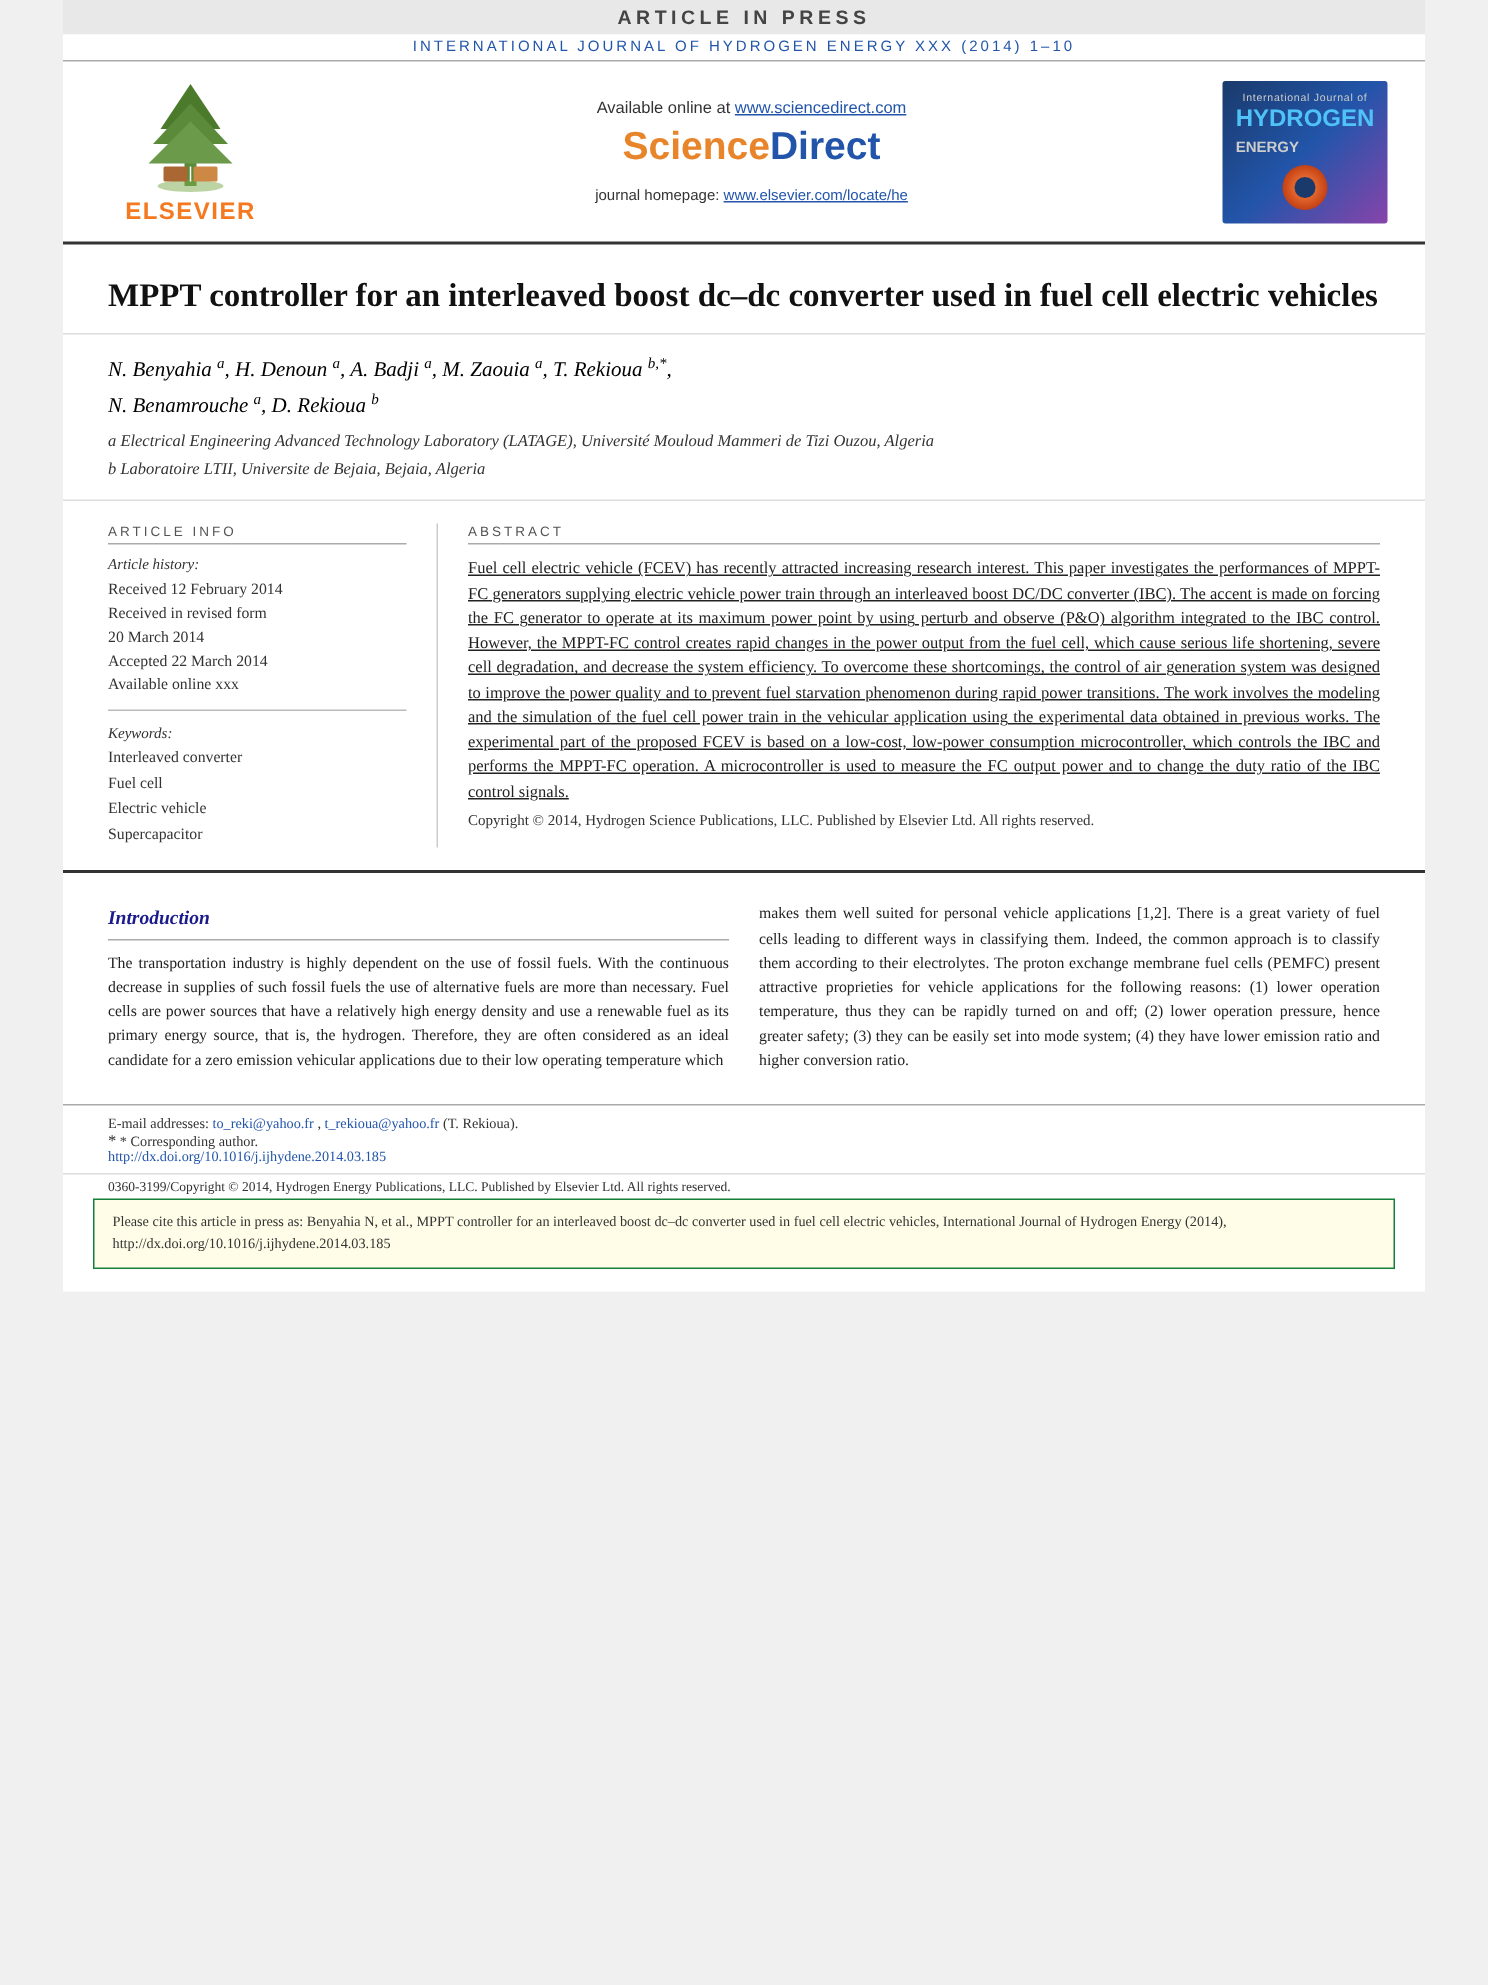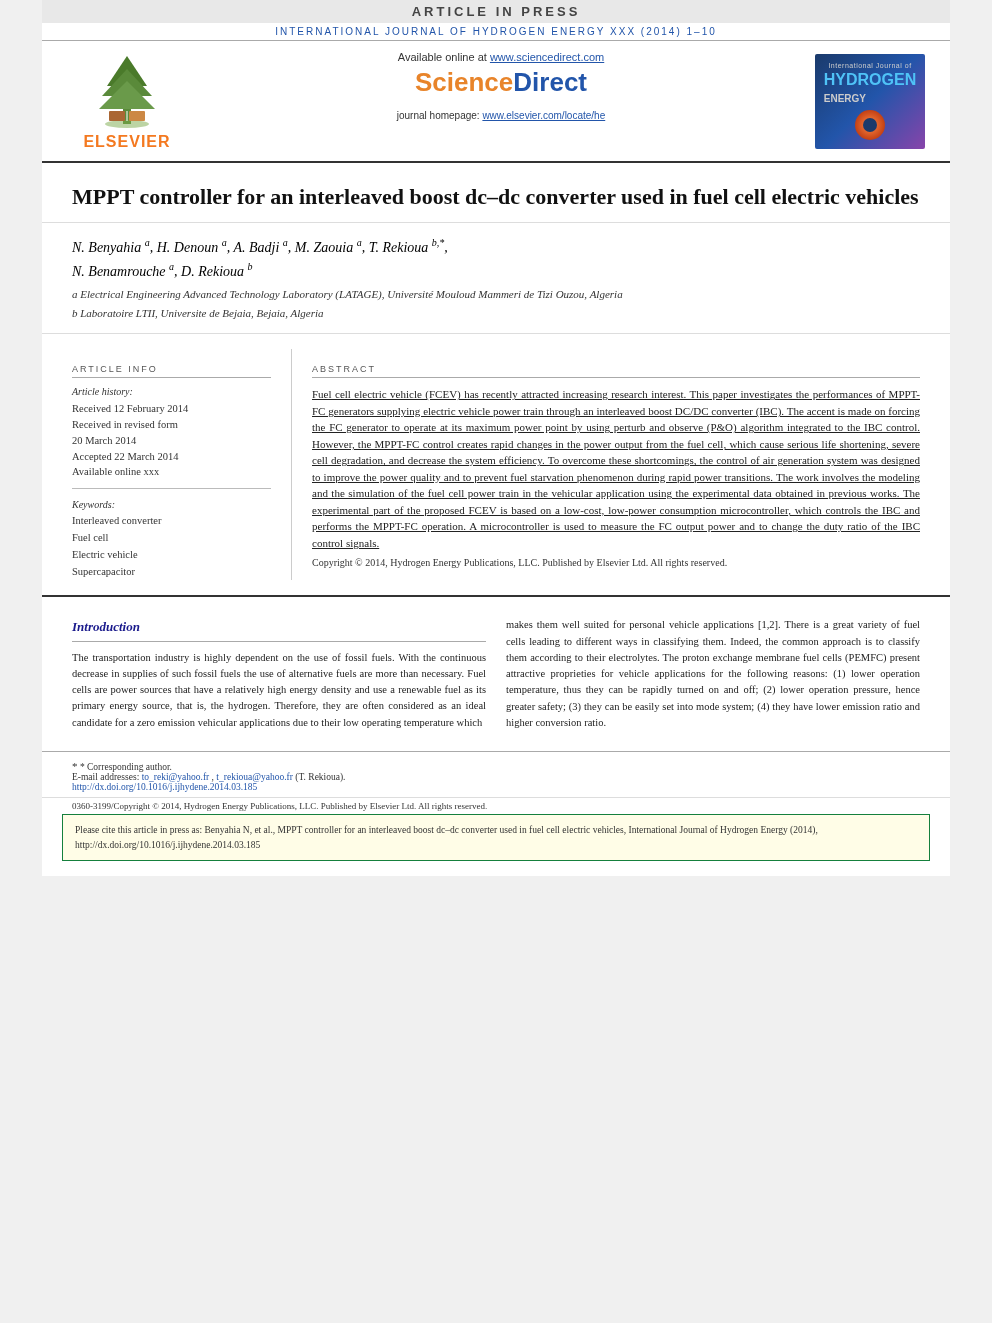--- a/index.html
+++ b/index.html
@@ -64,20 +64,21 @@
       font-size: 16px;
       font-weight: bold;
       letter-spacing: 1px;
       margin-top: 2px;
     }
     .header-middle {
       flex: 1;
       display: flex;
       flex-direction: column;
       align-items: center;
+      justify-content: center;
       gap: 4px;
     }
     .available-online {
       font-size: 11px;
       font-family: Arial, sans-serif;
       color: #333;
     }
     .sciencedirect-logo {
       font-size: 26px;
       font-family: Arial, sans-serif;
@@ -172,21 +173,20 @@
       padding-left: 20px;
     }
     .col-heading {
       font-size: 9px;
       letter-spacing: 2px;
       color: #555;
       font-family: Arial, sans-serif;
       margin-bottom: 8px;
       border-bottom: 1px solid #aaa;
       padding-bottom: 3px;
-      margin-top: 15px;
     }
     .article-history-label {
       font-size: 10px;
       font-style: italic;
       color: #333;
       margin-bottom: 4px;
     }
     .article-date {
       font-size: 10.5px;
       color: #333;
@@ -359,55 +359,55 @@
       <div class="keywords-label">Keywords:</div>
       <div class="keyword-item">Interleaved converter</div>
       <div class="keyword-item">Fuel cell</div>
       <div class="keyword-item">Electric vehicle</div>
       <div class="keyword-item">Supercapacitor</div>
     </div>
 
     <div class="abstract-col">
       <div class="col-heading">ABSTRACT</div>
       <div class="abstract-text">Fuel cell electric vehicle (FCEV) has recently attracted increasing research interest. This paper investigates the performances of MPPT-FC generators supplying electric vehicle power train through an interleaved boost DC/DC converter (IBC). The accent is made on forcing the FC generator to operate at its maximum power point by using perturb and observe (P&amp;O) algorithm integrated to the IBC control. However, the MPPT-FC control creates rapid changes in the power output from the fuel cell, which cause serious life shortening, severe cell degradation, and decrease the system efficiency. To overcome these shortcomings, the control of air generation system was designed to improve the power quality and to prevent fuel starvation phenomenon during rapid power transitions. The work involves the modeling and the simulation of the fuel cell power train in the vehicular application using the experimental data obtained in previous works. The experimental part of the proposed FCEV is based on a low-cost, low-power consumption microcontroller, which controls the IBC and performs the MPPT-FC operation. A microcontroller is used to measure the FC output power and to change the duty ratio of the IBC control signals.</div>
-      <div class="copyright-text">Copyright © 2014, Hydrogen Energy Publications, LLC. Published by Elsevier Ltd. All rights reserved.</div>
+      <div class="copyright-text">Copyright © 2014, Hydrogen Science Publications, LLC. Published by Elsevier Ltd. All rights reserved.</div>
     </div>
   </div>
 
   <div class="body-section">
     <div class="two-col-body">
 
       <div class="body-col">
         <div class="section-title">Introduction</div>
         <p>The transportation industry is highly dependent on the use of fossil fuels. With the continuous decrease in supplies of such fossil fuels the use of alternative fuels are more than necessary. Fuel cells are power sources that have a relatively high energy density and use a renewable fuel as its primary energy source, that is, the hydrogen. Therefore, they are often considered as an ideal candidate for a zero emission vehicular applications due to their low operating temperature which</p>
       </div>
 
       <div class="body-col">
         <p>makes them well suited for personal vehicle applications [1,2]. There is a great variety of fuel cells leading to different ways in classifying them. Indeed, the common approach is to classify them according to their electrolytes. The proton exchange membrane fuel cells (PEMFC) present attractive proprieties for vehicle applications for the following reasons: (1) lower operation temperature, thus they can be rapidly turned on and off; (2) lower operation pressure, hence greater safety; (3) they can be easily set into mode system; (4) they have lower emission ratio and higher conversion ratio.</p>
       </div>
     </div>
   </div>
 
   <div class="footnote-section">
-    <div>
-      <span class="footnote-star">*</span>
-      <span>* Corresponding author.</span>
-    </div>
     <div>
       <span>E-mail addresses:</span>
       <a href="#" style="color:#2255aa;">
         <span>to_reki@yahoo.fr</span>
       </a>
       <span>, </span>
       <a href="#" style="color:#2255aa;">
         <span>t_rekioua@yahoo.fr</span>
       </a>
       <span>(T. Rekioua).</span>
     </div>
     <div>
+      <span class="footnote-star">*</span>
+      <span>* Corresponding author.</span>
+    </div>
+    <div>
       <a href="#" style="color:#2255aa;">
         <span>http://dx.doi.org/10.1016/j.ijhydene.2014.03.185</span>
       </a>
     </div>
   </div>
 
   <div class="copyright-footer">
     <span>0360-3199/Copyright © 2014, Hydrogen Energy Publications, LLC. Published by Elsevier Ltd. All rights reserved.</span>
   </div>
 

